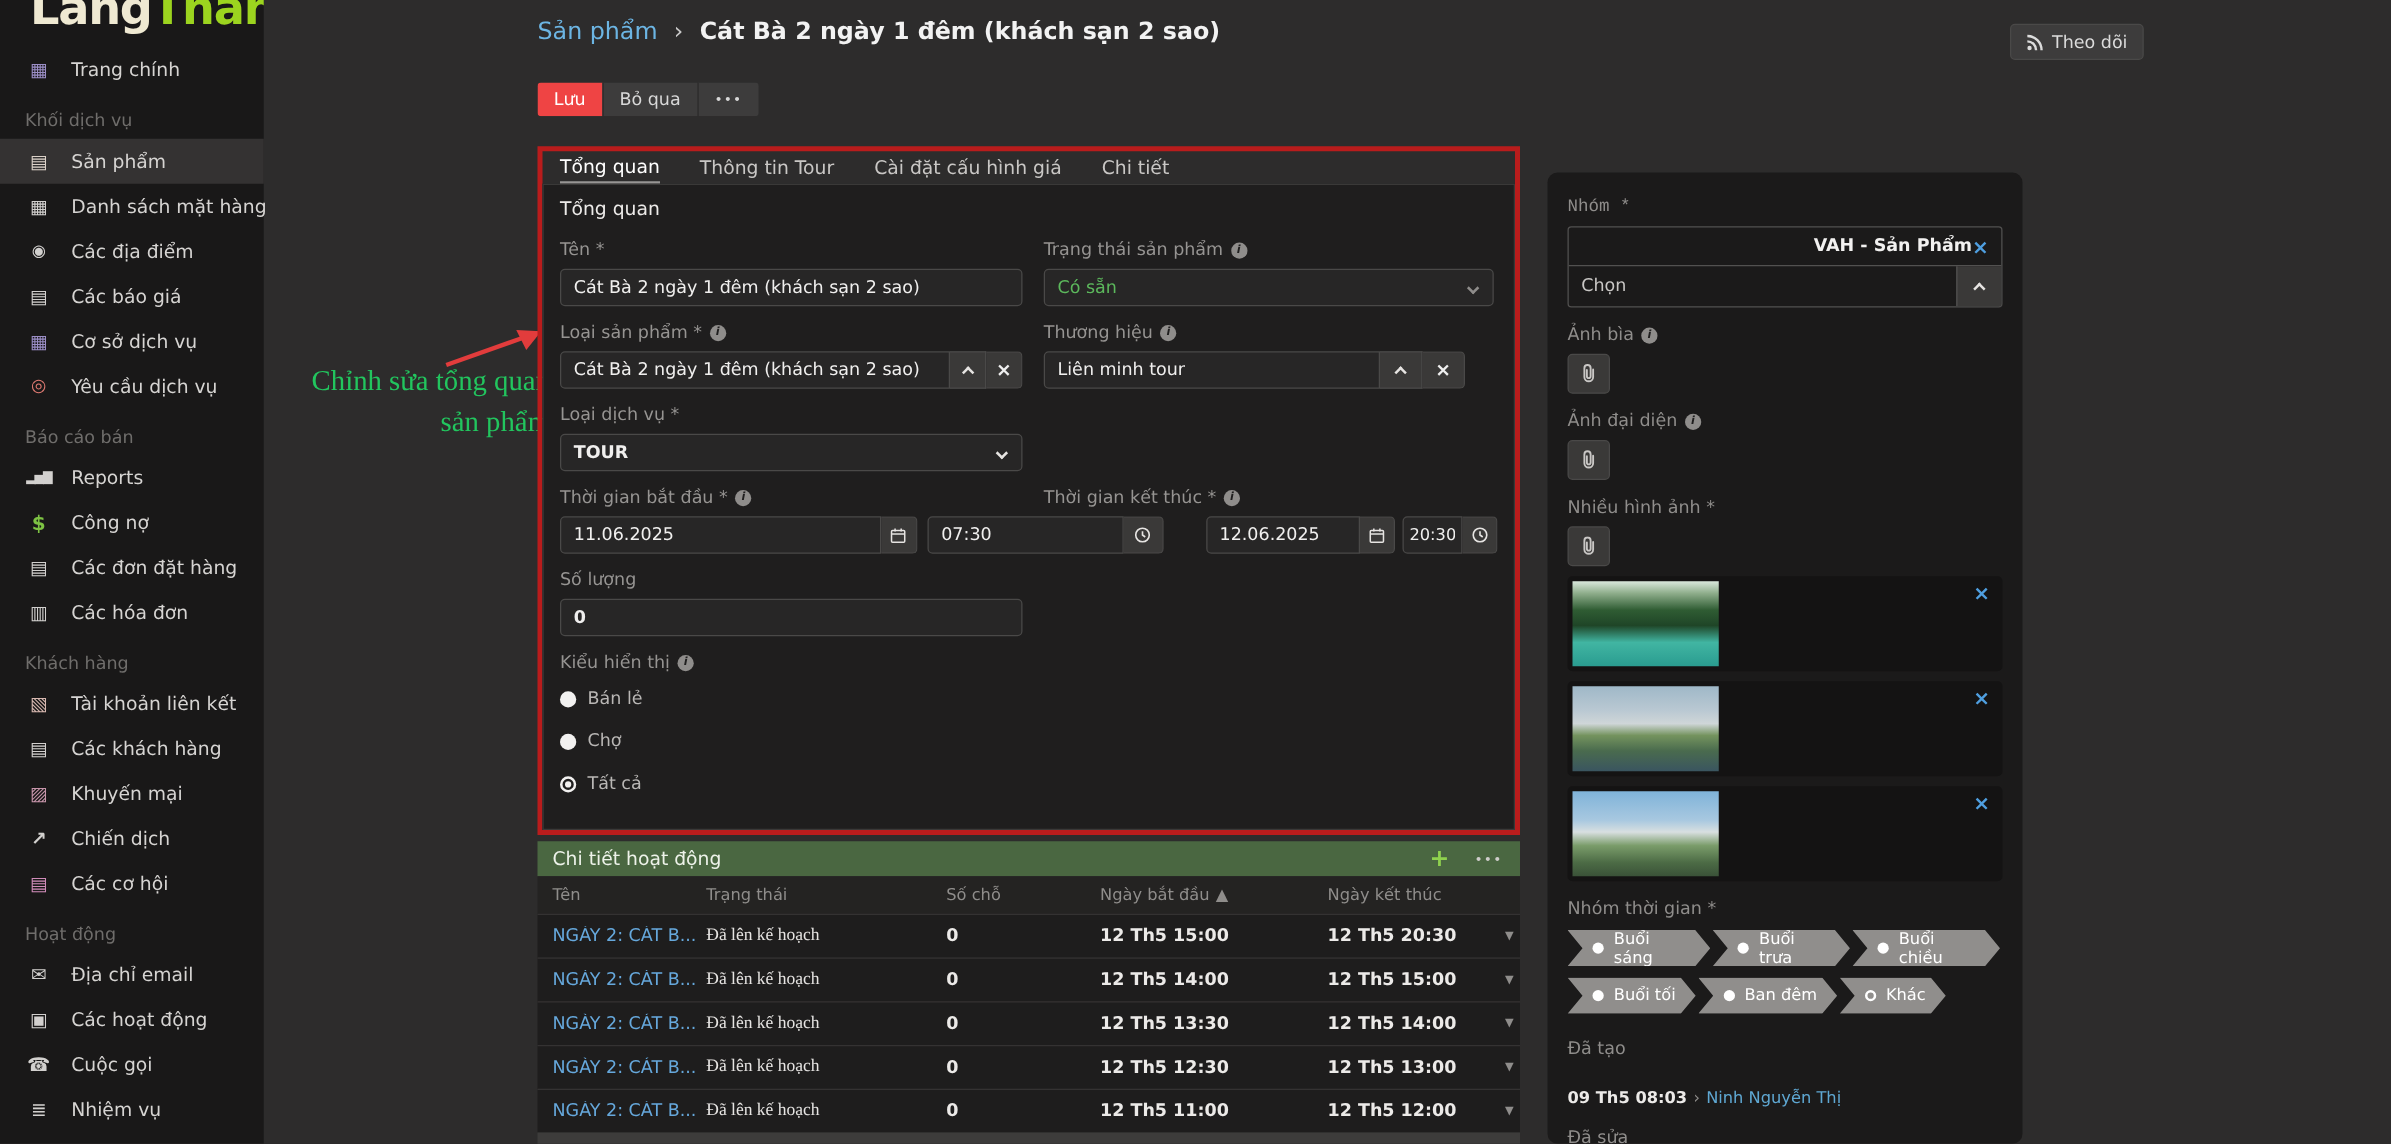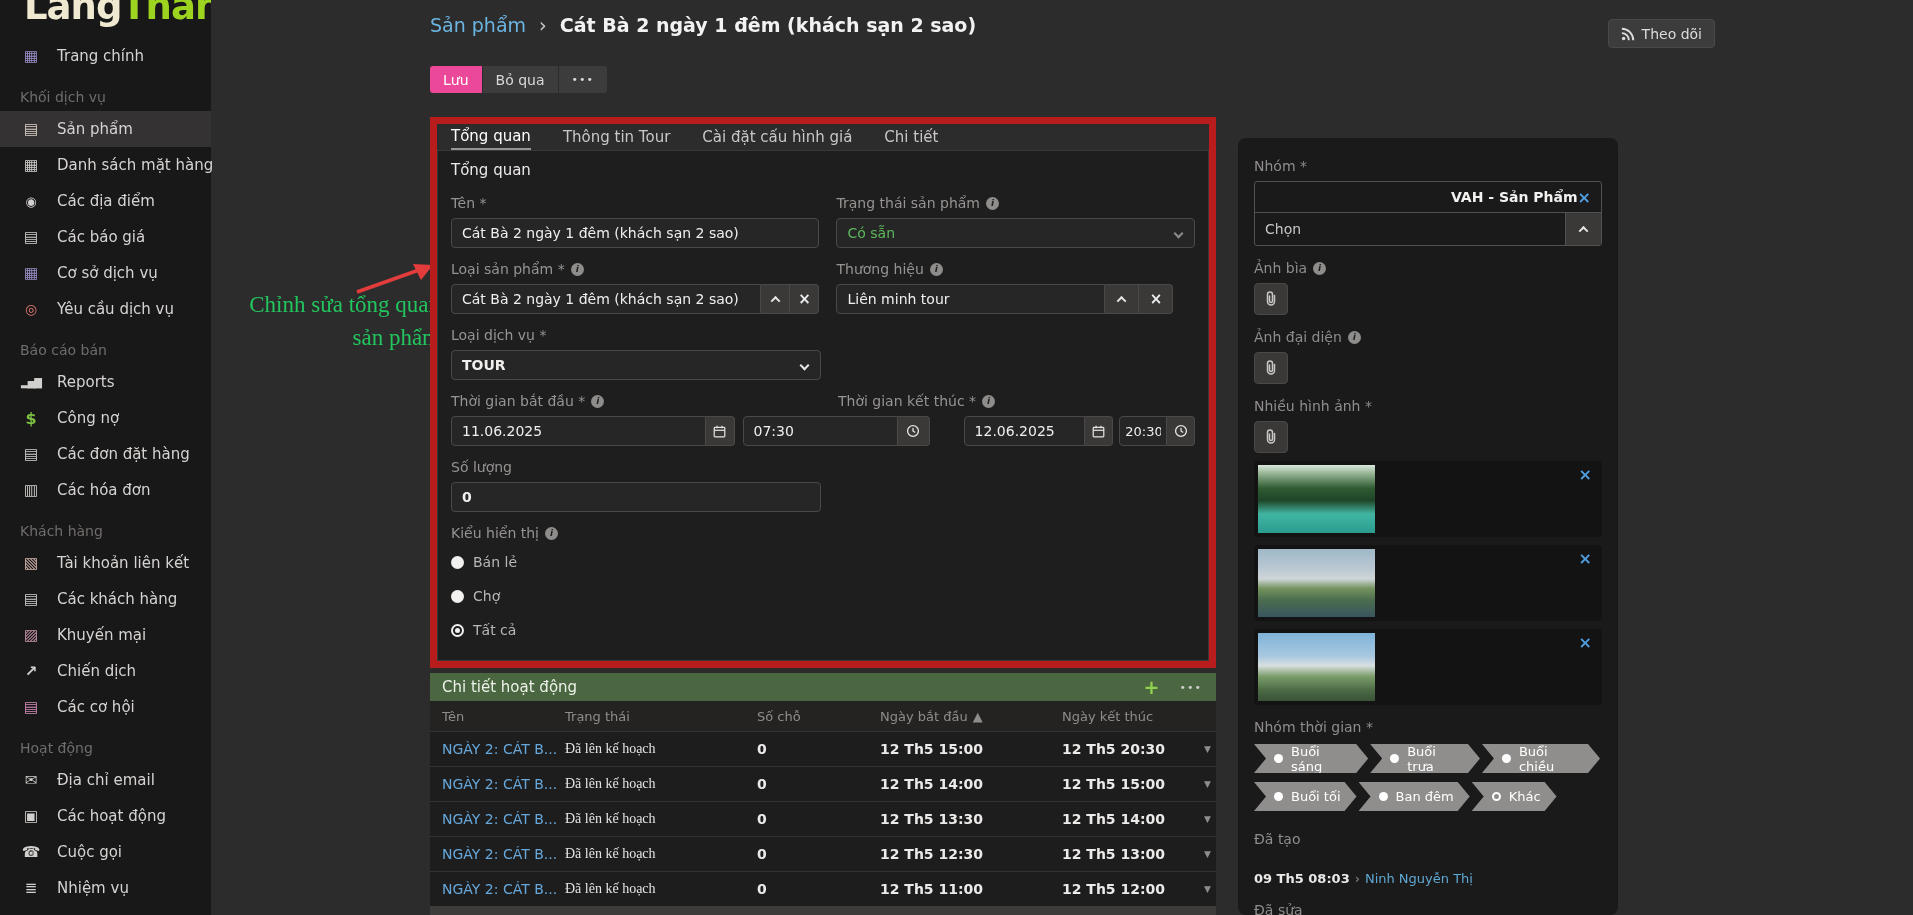--- a/index.html
+++ b/index.html
@@ -23,30 +23,30 @@
 
   
   .main { position:absolute; left:211px; top:0; right:0; bottom:0; }
   .breadcrumb { position:absolute; left:219px; top:14px; font-size:19px; white-space:nowrap; }
   .bc-parent { color:#6cb5e3; cursor:pointer; }
   .bc-sep { color:#c9c9c9; margin:0 7px; }
   .bc-current { color:#f2f2f2; font-weight:700; }
   .btn-group { position:absolute; left:219px; top:66px; display:flex; height:27px;
                border-radius:3px; overflow:hidden; }
   .btn { display:flex; align-items:center; padding:0 13px; font-size:14px; cursor:pointer; }
-  .btn-save { background:#ec4899; color:#fff;text-align:right; }
+  .btn-save { background:#ef4444; color:#fff;text-align:right; }
   .btn-discard { background:#3d3c3c; color:#d8d8d8; border-left:1px solid #2c2b2b; }
   .btn-more { background:#3d3c3c; color:#d8d8d8; border-left:1px solid #2c2b2b; font-size:11px; letter-spacing:1px;}
   .btn-follow { position:absolute; right:198px; top:19px; height:29px; display:flex; align-items:center;
                 gap:7px; background:#3d3c3c; border:1px solid #4a4948; border-radius:4px;
                 color:#dcdcdc; font-size:14px; padding:0 12px; cursor:pointer; }
 
   
   .redbox { position:absolute; left:219px; top:117px; width:786px; height:551px;
-            border:7px solid #b91c1c; }
+            border:4px solid #b91c1c; }
   .tabs { height:26px; display:flex; align-items:center; gap:32px; padding-left:14px; }
   .tab { font-size:15px; color:#c9c7c5; cursor:pointer; height:26px; display:flex; align-items:center; }
   .tab.active { color:#fff; border-bottom:2px solid #979594; }
   .card { position:absolute; left:0; top:26px; right:0; bottom:0; background:#1f1e1e;
           border:1px solid #3a3938; padding:10px 13px; overflow:hidden; }
   .card-title { font-size:15px; color:#eceae8; margin-bottom:16px; }
   .f-label { font-size:14px; color:#969492; margin-bottom:7px; display:flex; align-items:center; gap:6px; white-space:nowrap; }
   .info-i { width:13px; height:13px; border-radius:50%; background:#8f8d8b; color:#1f1e1e;
             font-size:9px; font-weight:700; display:inline-flex; align-items:center; justify-content:center; font-style:italic;}
   .form-row { display:flex; margin-bottom:13px; }
@@ -94,21 +94,21 @@
   .c-b { color:#eceae8; font-size:14px; font-weight:700; }
   .c-caret { color:#8f8d8b; font-size:9px; cursor:pointer; }
   .sortarr { font-size:9px; color:#b9b7b5; margin-left:5px; }
   .tstrip { height:10px; background:#3d3c3b; }
 
   
   .rpanel { position:absolute; left:1027px; top:138px; width:380px; height:777px;
             background:#1b1a1a; border-radius:8px; padding:14px 16px; }
   .rp-label { font-size:14px; color:#8f8d8b; margin-top:14px; margin-bottom:7px;
               display:flex; align-items:center; gap:6px; }
-  .rp-label:first-child { margin-top:6px; }
+  .rp-label:first-child { margin-top:6px;font-family:Liberation Mono, monospace; }
   .groupbox { border:1px solid #525150; border-radius:3px; }
   .gb-row1 { height:31px; display:flex; align-items:center; padding:0 10px;
              border-bottom:1px solid #525150; }
   .gb-val { flex:1; color:#f2f1f0; font-size:14px; font-weight:700;text-align:right; }
   .x-blue { color:#4f9fe0; font-weight:700; font-size:16px; cursor:pointer; }
   .gb-row2 { height:32px; display:flex; align-items:stretch; }
   .gb-ph { flex:1; display:flex; align-items:center; padding:0 10px; color:#c9c7c5; font-size:14px; }
   .gb-btn { width:36px; background:#3a3938; border-left:1px solid #525150;
             display:flex; align-items:center; justify-content:center; cursor:pointer; }
   .clipbtn { width:34px; height:32px; background:#3a3938; border:1px solid #4a4948; border-radius:4px;

